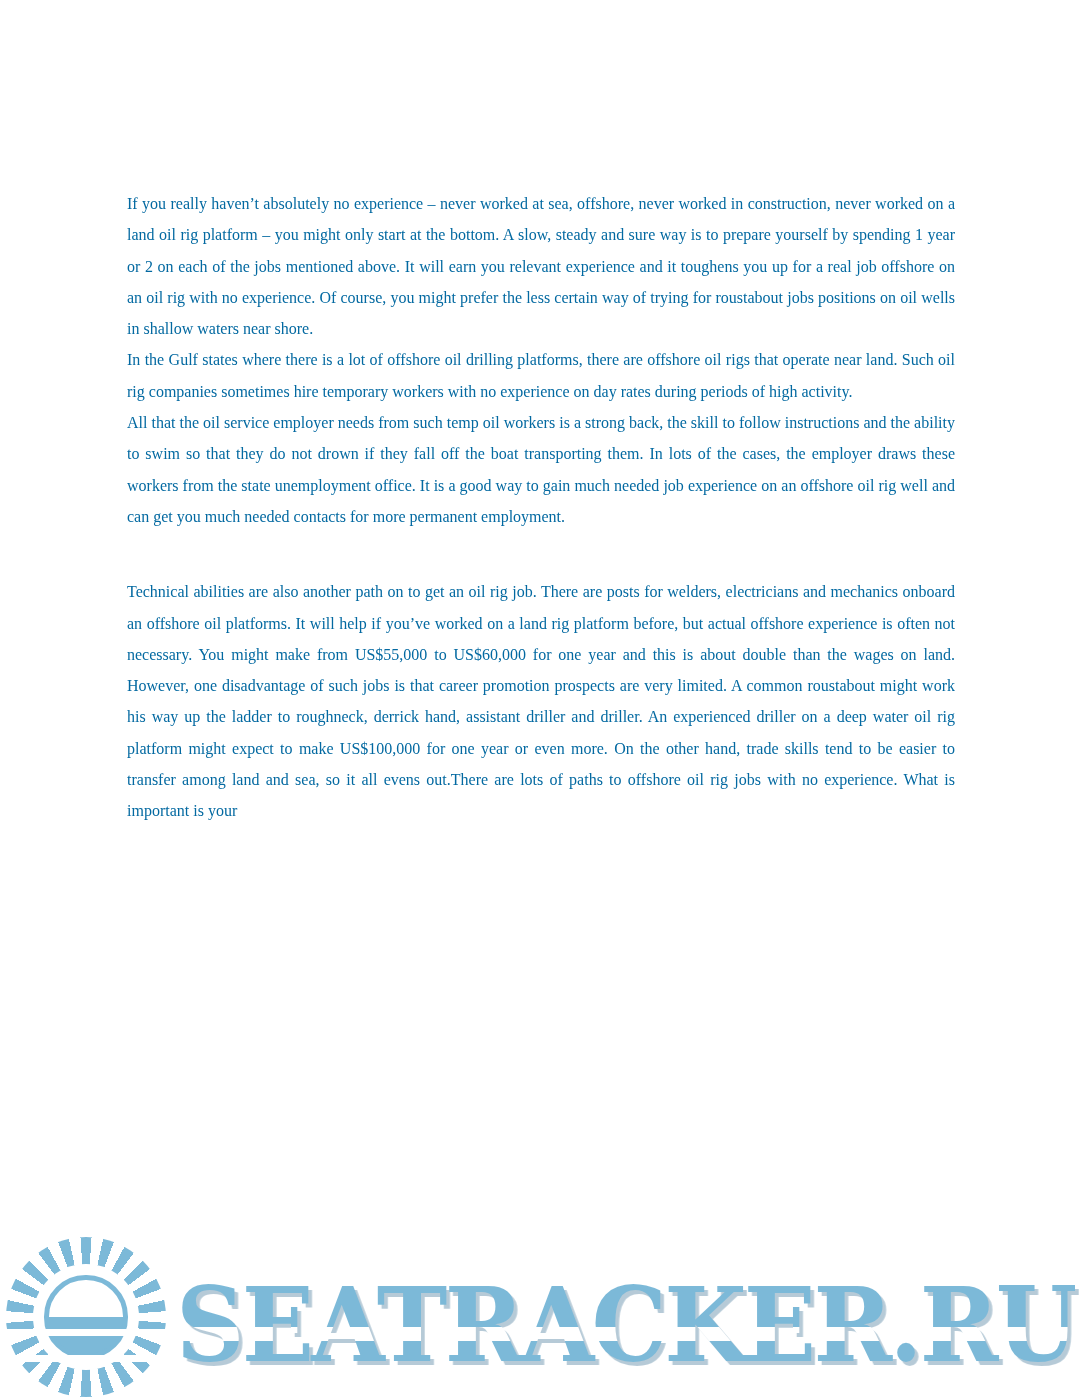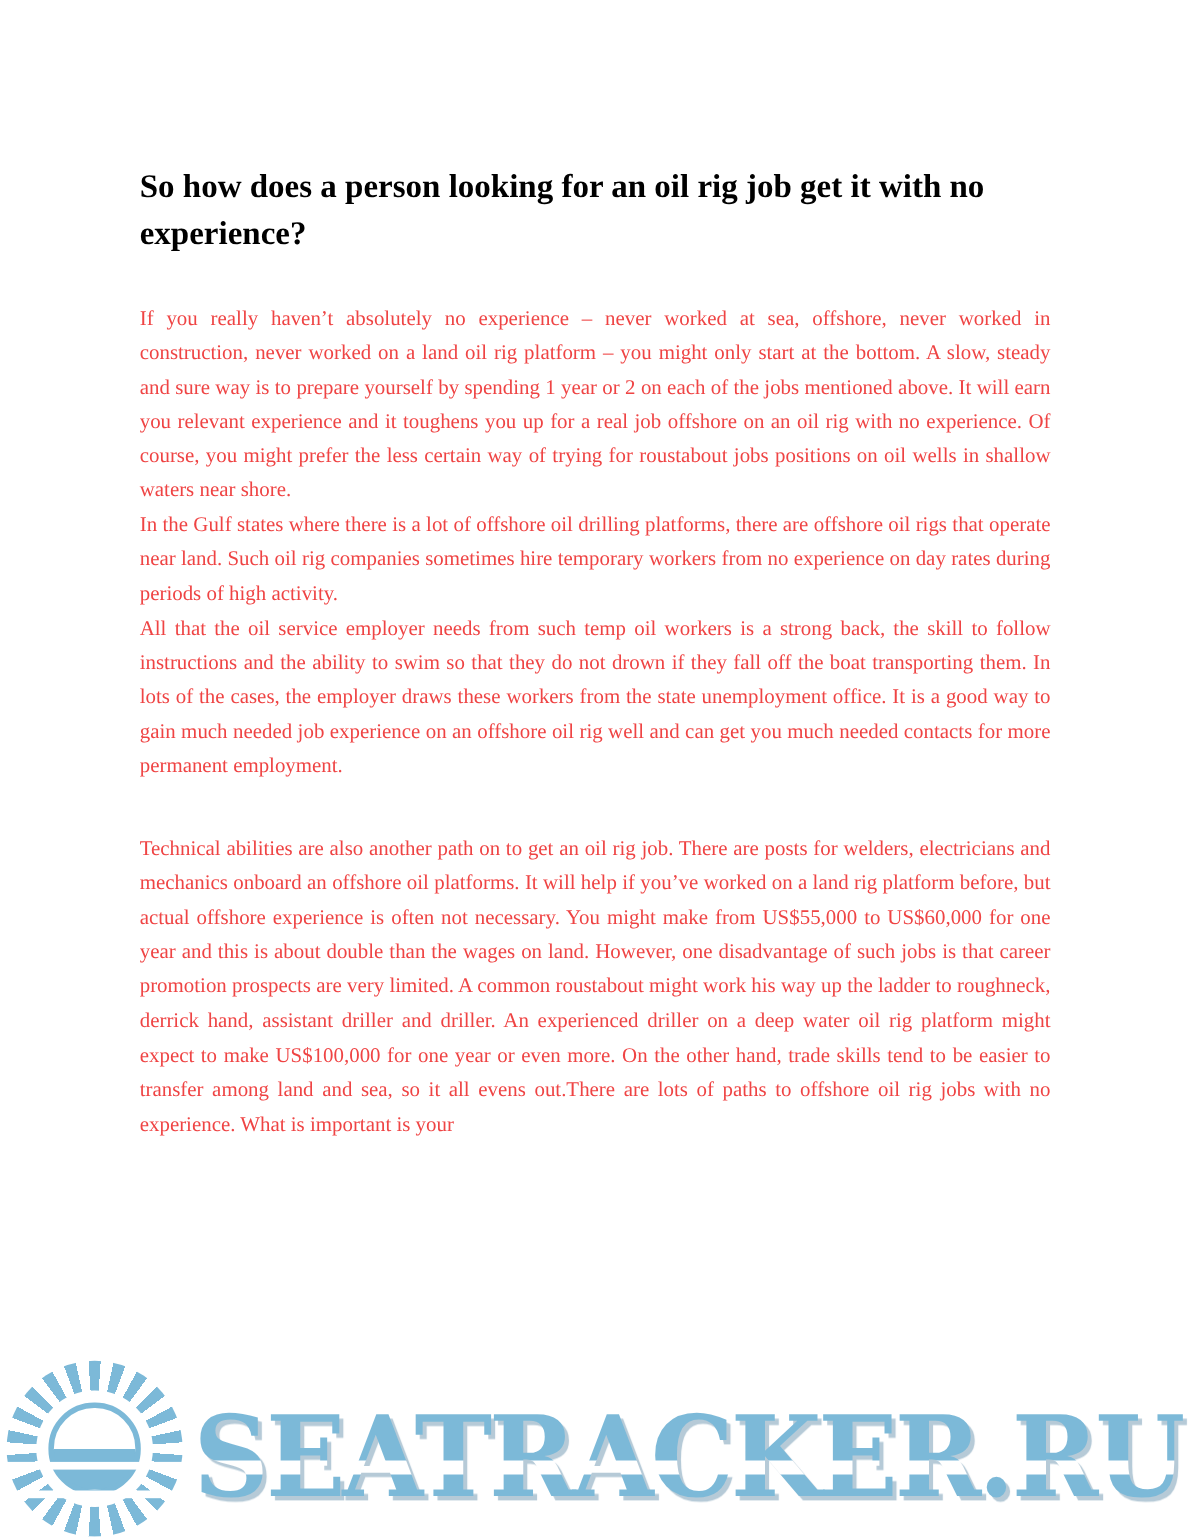--- a/index.html
+++ b/index.html
@@ -21,24 +21,24 @@
   .doc-title {
     margin: 0;
     font-size: 30px;
     line-height: 43px;
     font-weight: bold;
     color: #000000;
   }
   .body-text { margin-top: 40px; }
   .body-text p {
     margin: 0;
-    font-size: 19px;
+    font-size: 16px;
     line-height: 31.3px;
     text-align: justify;
-    color: #ef4444;
+    color: #0369a1;
   }
   .body-text p.spaced { margin-top: 44px; }
 
   
   .watermark {
     --wm: #7cb9d8;
     position: absolute;
     left: 0; right: 3px; bottom: 0;
     height: 170px;
     pointer-events: none;
@@ -105,24 +105,23 @@
     background: #ffffff;
   }
   .sun-stripe.s1 { bottom: 38%; }
   .sun-stripe.s2 { bottom: 22%; }
 </style>
 </head>
 <body>
 
 <div class="page">
   <div class="content">
-    <h1 class="doc-title">So how does a person looking for an oil rig job get it with no experience?</h1>
     <div class="body-text">
       <p>If you really haven’t absolutely no experience – never worked at sea, offshore, never worked in construction, never worked on a land oil rig platform – you might only start at the bottom. A slow, steady and sure way is to prepare yourself by spending 1 year or 2 on each of the jobs mentioned above. It will earn you relevant experience and it toughens you up for a real job offshore on an oil rig with no experience. Of course, you might prefer the less certain way of trying for roustabout jobs positions on oil wells in shallow waters near shore.</p>
-      <p>In the Gulf states where there is a lot of offshore oil drilling platforms, there are offshore oil rigs that operate near land. Such oil rig companies sometimes hire temporary workers from no experience on day rates during periods of high activity.</p>
+      <p>In the Gulf states where there is a lot of offshore oil drilling platforms, there are offshore oil rigs that operate near land. Such oil rig companies sometimes hire temporary workers with no experience on day rates during periods of high activity.</p>
       <p>All that the oil service employer needs from such temp oil workers is a strong back, the skill to follow instructions and the ability to swim so that they do not drown if they fall off the boat transporting them. In lots of the cases, the employer draws these workers from the state unemployment office. It is a good way to gain much needed job experience on an offshore oil rig well and can get you much needed contacts for more permanent employment.</p>
       <p class="spaced">Technical abilities are also another path on to get an oil rig job. There are posts for welders, electricians and mechanics onboard an offshore oil platforms. It will help if you’ve worked on a land rig platform before, but actual offshore experience is often not necessary. You might make from US$55,000 to US$60,000 for one year and this is about double than the wages on land. However, one disadvantage of such jobs is that career promotion prospects are very limited. A common roustabout might work his way up the ladder to roughneck, derrick hand, assistant driller and driller. An experienced driller on a deep water oil rig platform might expect to make US$100,000 for one year or even more. On the other hand, trade skills tend to be easier to transfer among land and sea, so it all evens out.There are lots of paths to offshore oil rig jobs with no experience. What is important is your</p>
     </div>
   </div>
 
   <div class="watermark" style="--wm: #7cb9d8;">
     <div class="sun-icon">
       <div class="sun-rays"></div>
       <div class="sun-core"></div>
       <div class="sun-stripe s1"></div>

